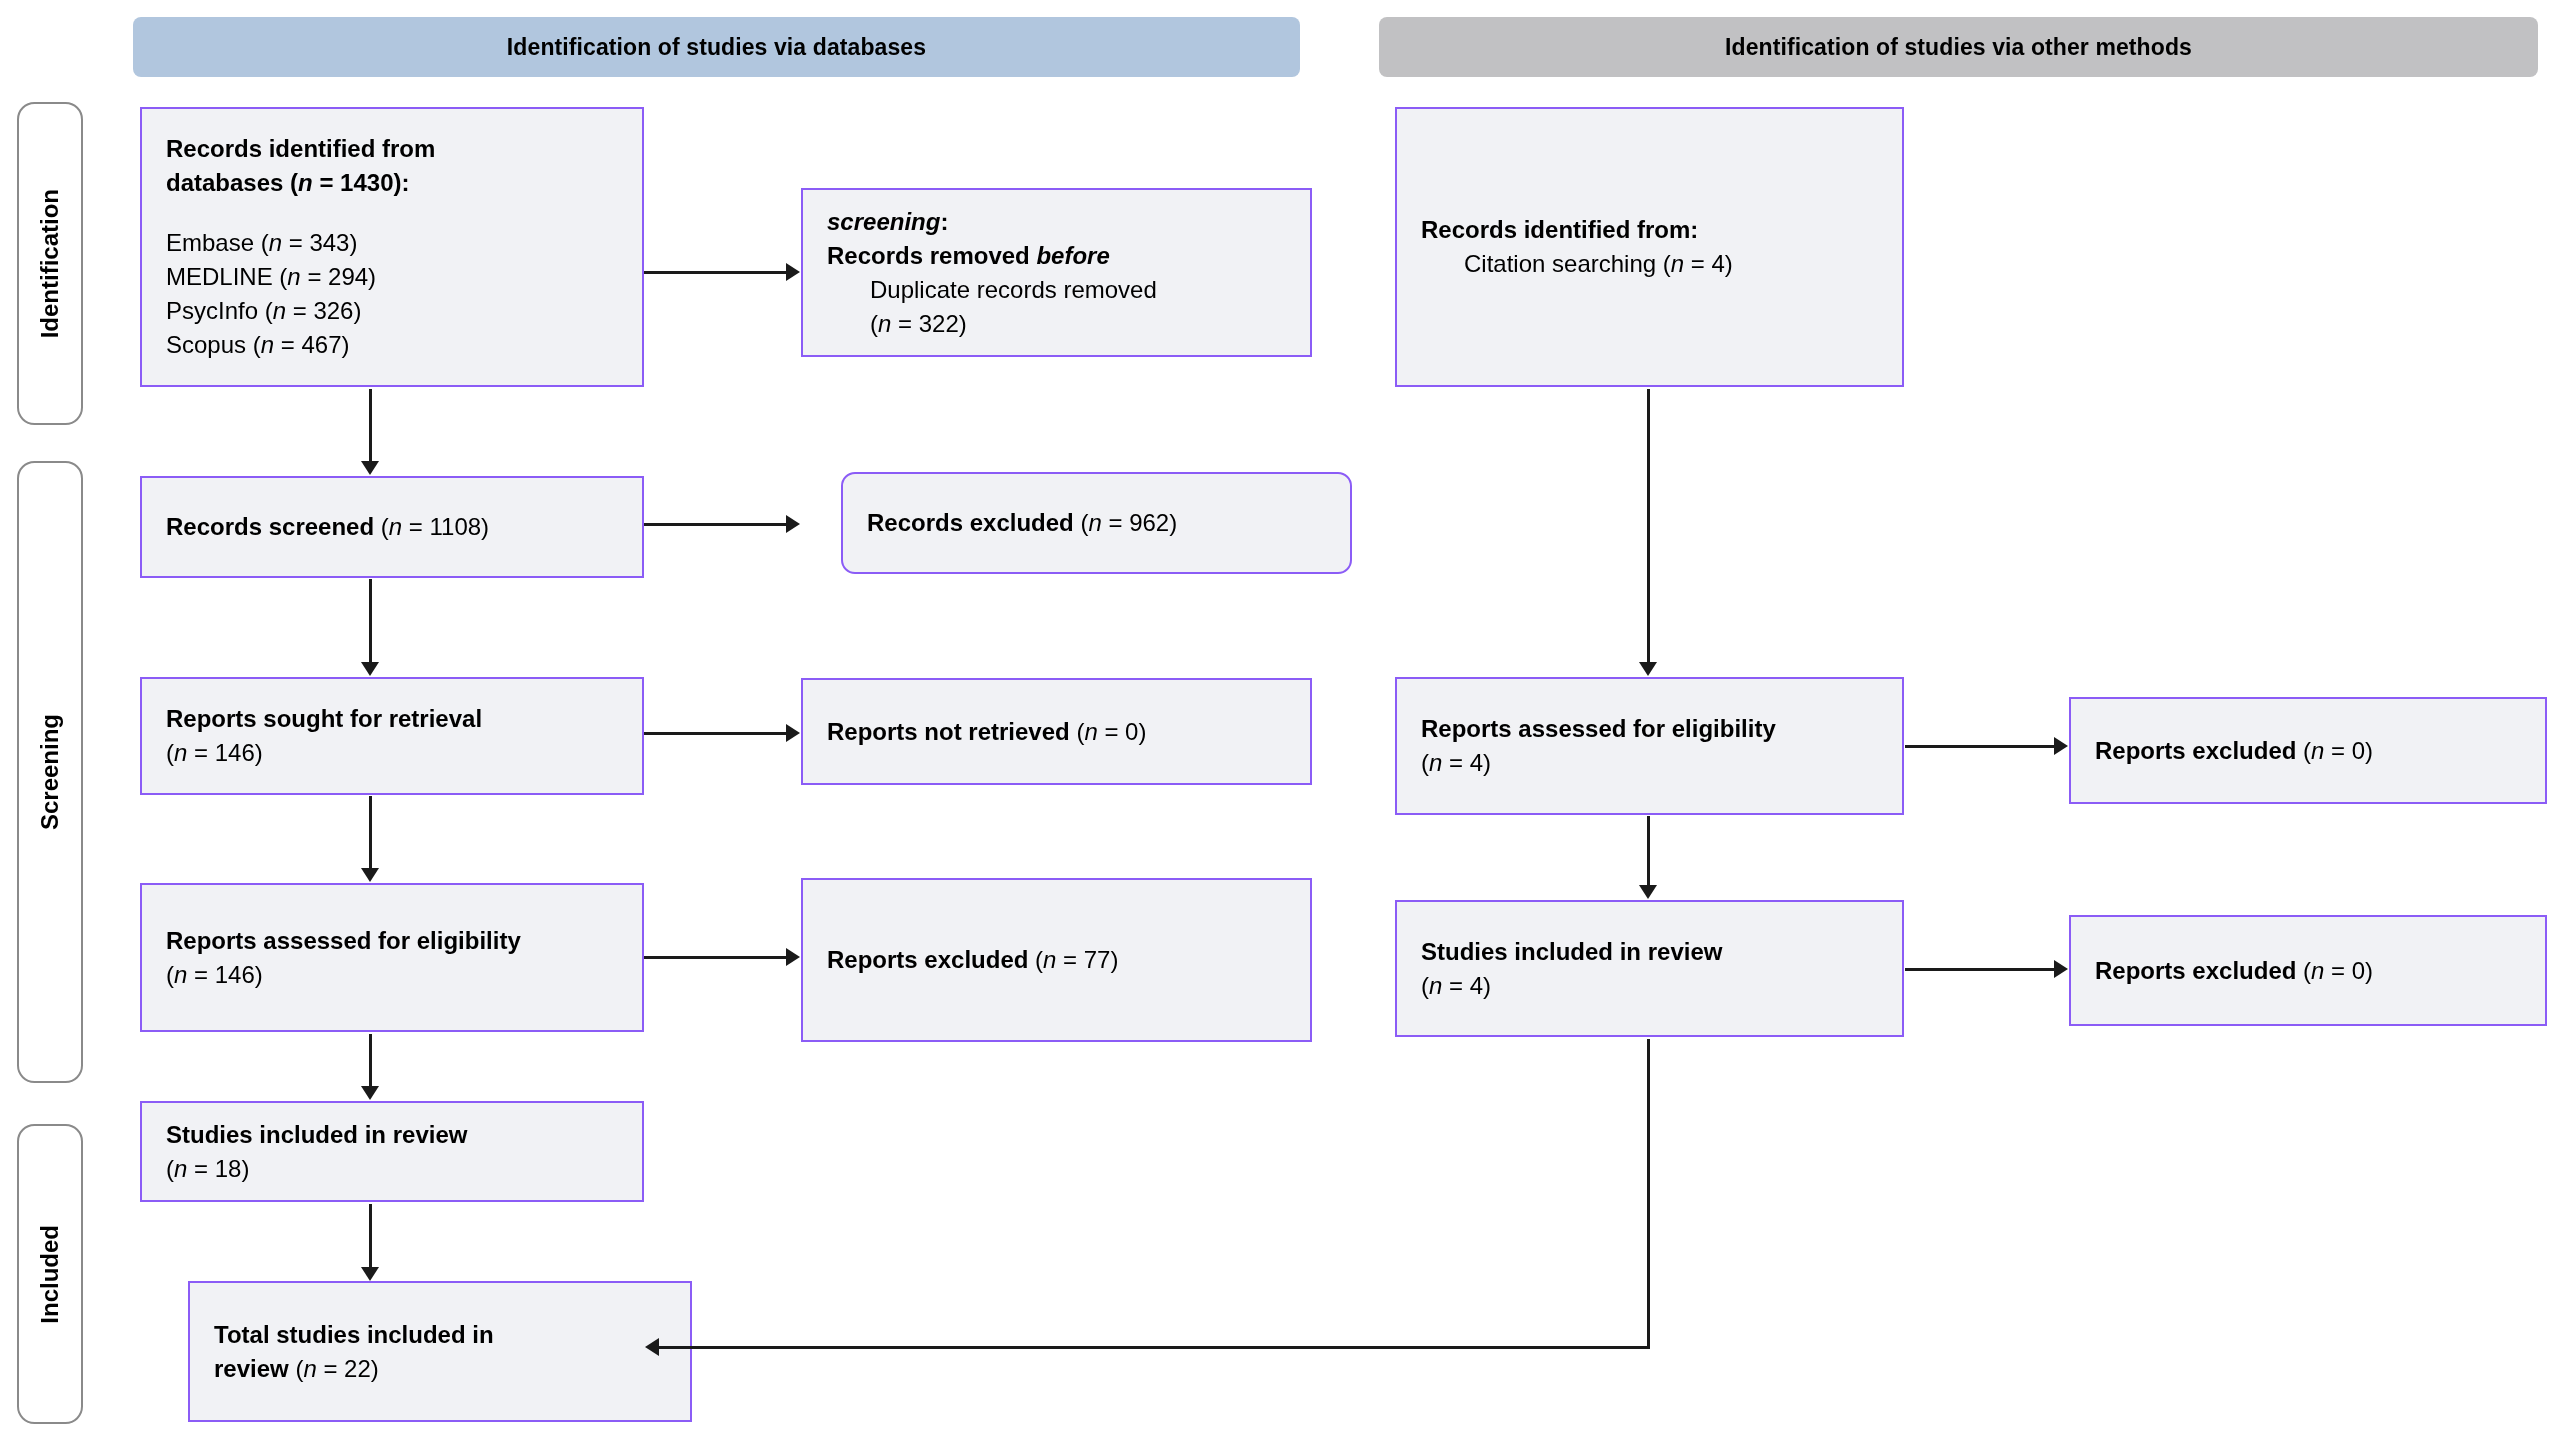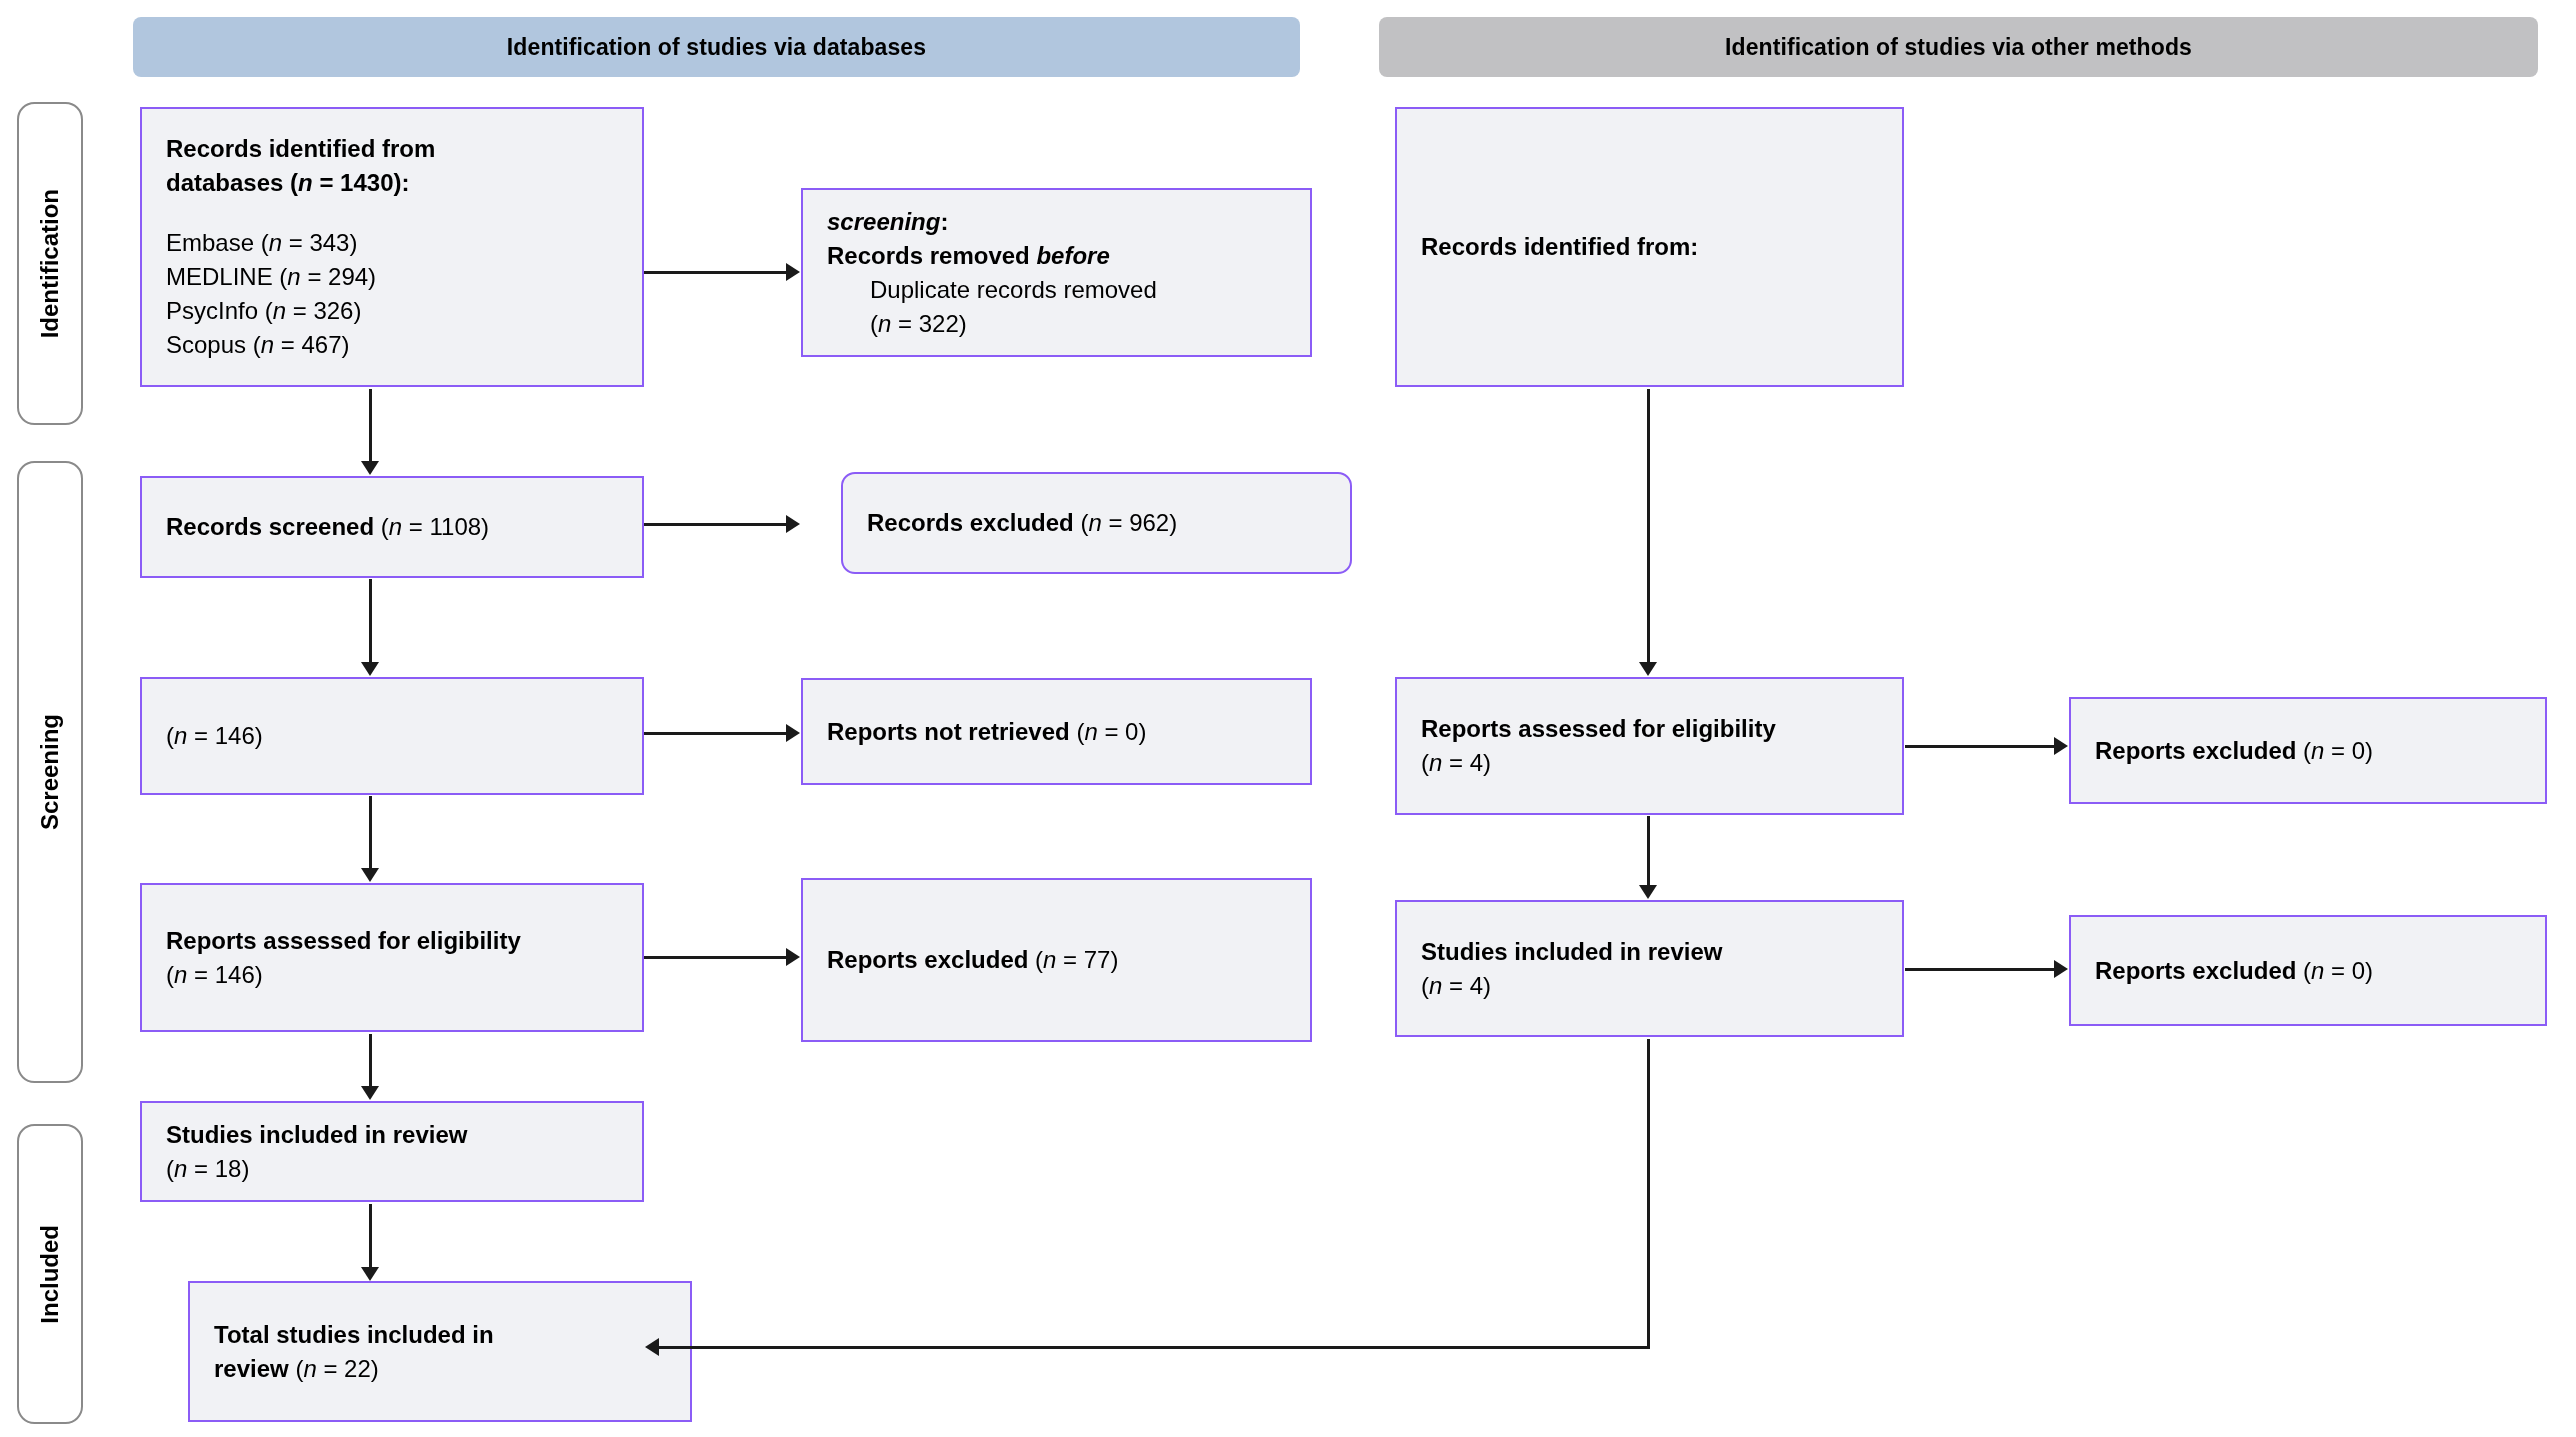--- a/index.html
+++ b/index.html
@@ -111,20 +111,21 @@
       <div class="line"><span class="b">databases (</span><span class="bi">n</span><span class="b"> = 1430):</span></div>
       <div class="line gap"><span class="r">Embase (</span><span class="i">n</span><span class="r"> = 343)</span></div>
       <div class="line"><span class="r">MEDLINE (</span><span class="i">n</span><span class="r"> = 294)</span></div>
       <div class="line"><span class="r">PsycInfo (</span><span class="i">n</span><span class="r"> = 326)</span></div>
       <div class="line"><span class="r">Scopus (</span><span class="i">n</span><span class="r"> = 467)</span></div>
     </div>
   <div class="box bx-screened">
       <div class="line"><span class="b">Records screened </span><span class="r">(</span><span class="i">n</span><span class="r"> = 1108)</span></div>
     </div>
   <div class="box bx-sought">
+      <div class="line"><span class="b">Reports sought for retrieval</span></div>
       <div class="line"><span class="r">(</span><span class="i">n</span><span class="r"> = 146)</span></div>
     </div>
   <div class="box bx-assessed">
       <div class="line"><span class="b">Reports assessed for eligibility</span></div>
       <div class="line"><span class="r">(</span><span class="i">n</span><span class="r"> = 146)</span></div>
     </div>
   <div class="box bx-included-18">
       <div class="line"><span class="b">Studies included in review</span></div>
       <div class="line"><span class="r">(</span><span class="i">n</span><span class="r"> = 18)</span></div>
     </div>
@@ -144,20 +145,21 @@
     </div>
   <div class="box bx-not-retrieved">
       <div class="line"><span class="b">Reports not retrieved </span><span class="r">(</span><span class="i">n</span><span class="r"> = 0)</span></div>
     </div>
   <div class="box bx-excluded-77">
       <div class="line"><span class="b">Reports excluded </span><span class="r">(</span><span class="i">n</span><span class="r"> = 77)</span></div>
     </div>
 
   <div class="box bx-other-identified">
       <div class="line"><span class="b">Records identified from:</span></div>
+      <div class="line ind"><span class="r">Citation searching (</span><span class="i">n</span><span class="r"> = 4)</span></div>
     </div>
   <div class="box bx-other-assessed">
       <div class="line"><span class="b">Reports assessed for eligibility</span></div>
       <div class="line"><span class="r">(</span><span class="i">n</span><span class="r"> = 4)</span></div>
     </div>
   <div class="box bx-other-included">
       <div class="line"><span class="b">Studies included in review</span></div>
       <div class="line"><span class="r">(</span><span class="i">n</span><span class="r"> = 4)</span></div>
     </div>
 

